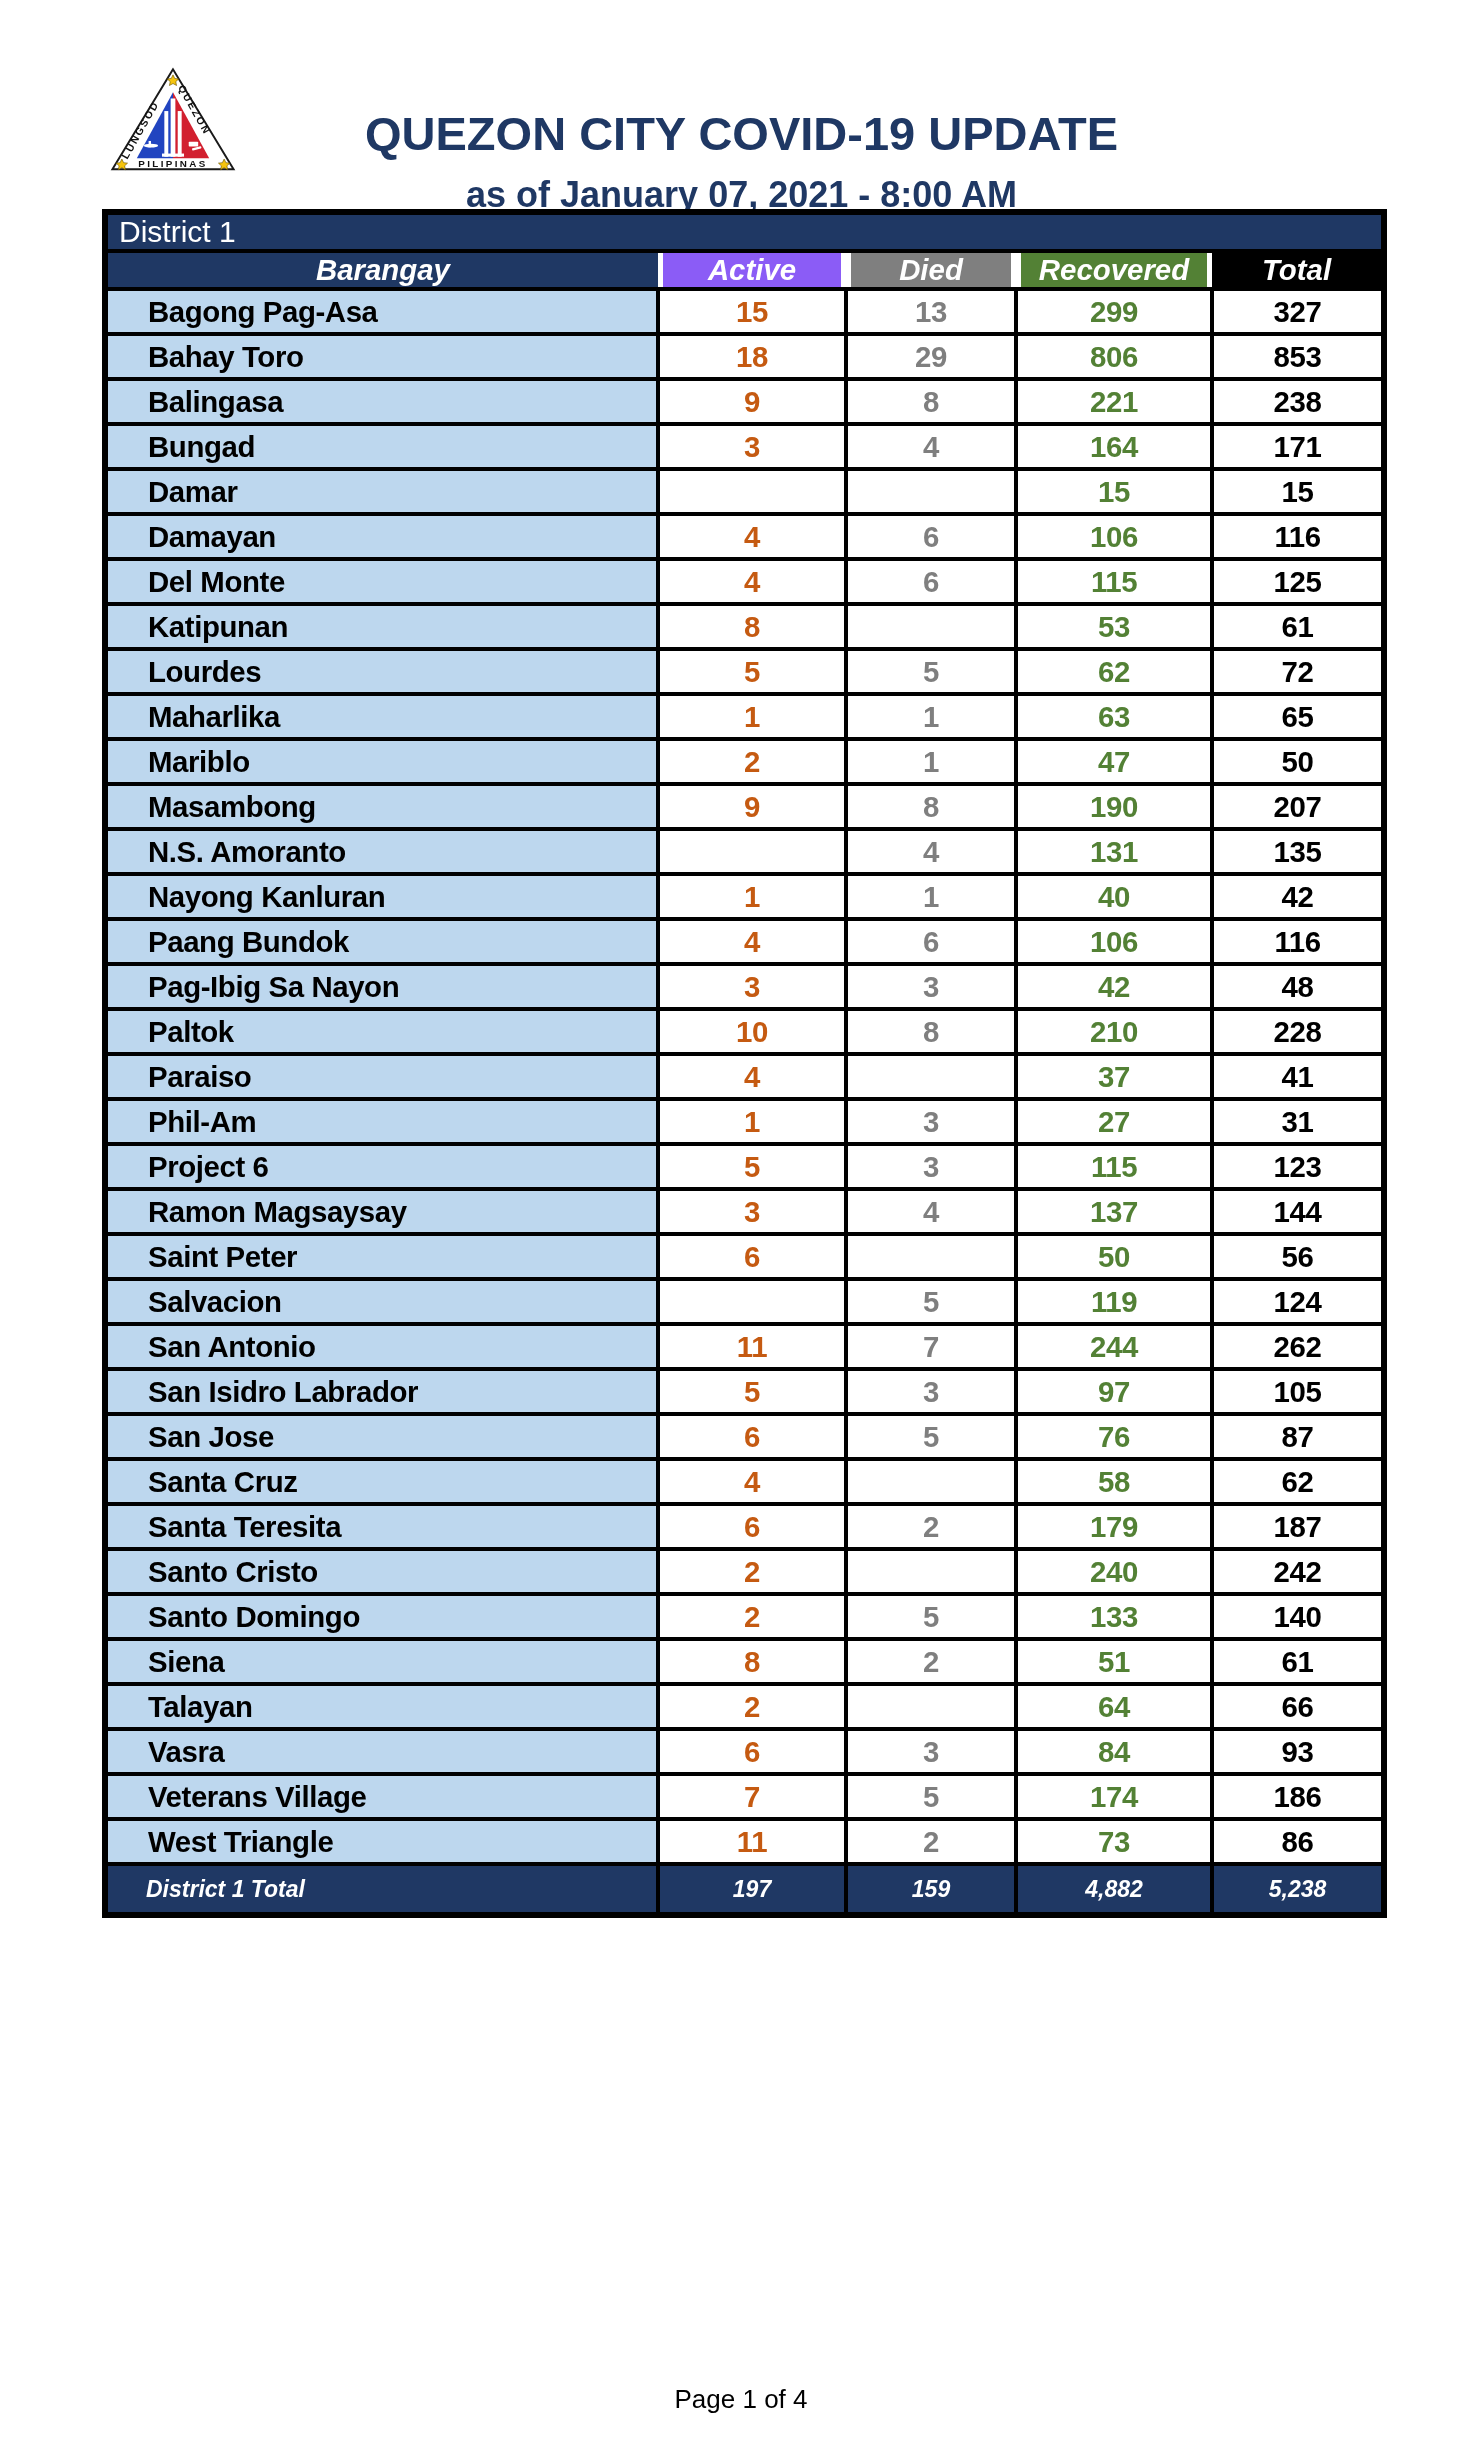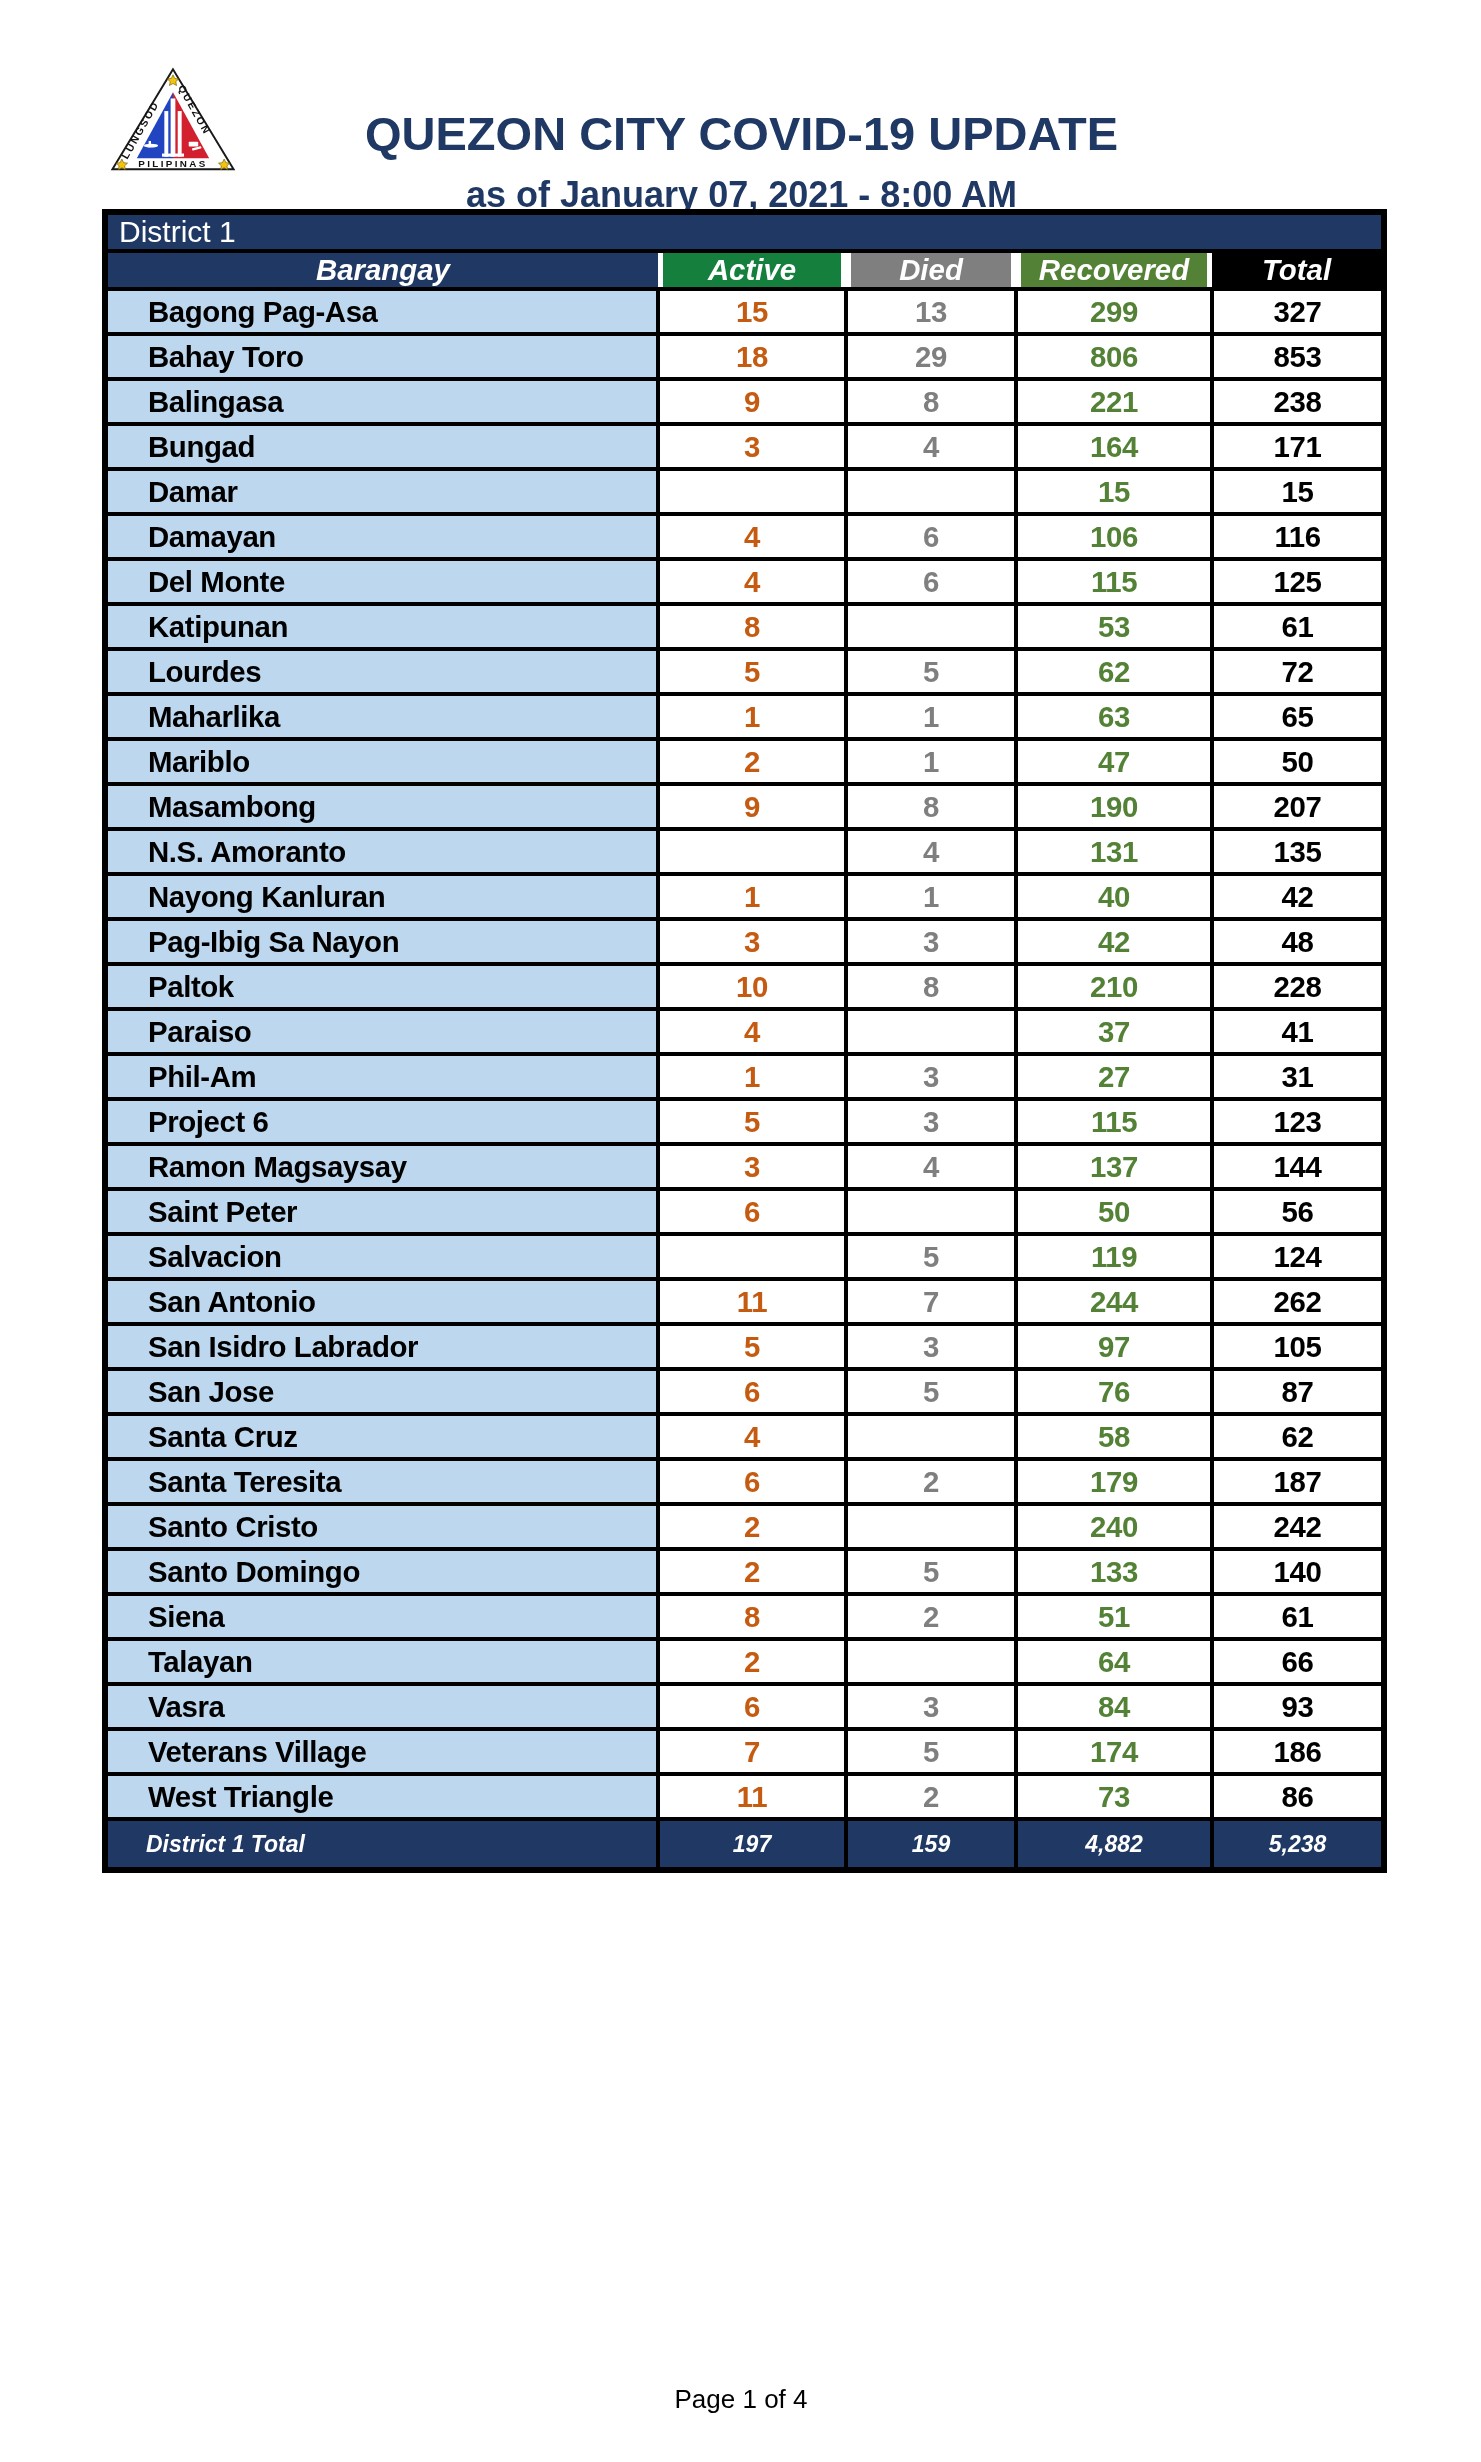--- a/index.html
+++ b/index.html
@@ -49,21 +49,21 @@
   }
   .head-row th.h-total {
     background: #000; color: #fff;
     font-size: 29.4px; font-weight: bold; font-style: italic; text-align: center;
   }
   .chip {
     height: 100%; margin: 0 4.8px;
     display: flex; align-items: center; justify-content: center;
     color: #fff; font-size: 29.4px; font-weight: bold; font-style: italic;
   }
-  .chip-active    { background: #15803d; }
+  .chip-active    { background: #8b5cf6; }
   .chip-died      { background: #7F7F7F; }
   .chip-recovered { background: #538135; }
 
   tbody tr { height: 45px; }
   tbody td {
     border: 4px solid #000;
     font-size: 29.4px; font-weight: bold;
     background: #fff; text-align: center;
     letter-spacing: -0.4px;
   }
@@ -267,20 +267,27 @@
     <td class="c-total">135</td>
   </tr>
         <tr class="data-row">
     <td class="c-barangay">Nayong Kanluran</td>
     <td class="c-active">1</td>
     <td class="c-died">1</td>
     <td class="c-recovered">40</td>
     <td class="c-total">42</td>
   </tr>
         <tr class="data-row">
+    <td class="c-barangay">Paang Bundok</td>
+    <td class="c-active">4</td>
+    <td class="c-died">6</td>
+    <td class="c-recovered">106</td>
+    <td class="c-total">116</td>
+  </tr>
+        <tr class="data-row">
     <td class="c-barangay">Pag-Ibig Sa Nayon</td>
     <td class="c-active">3</td>
     <td class="c-died">3</td>
     <td class="c-recovered">42</td>
     <td class="c-total">48</td>
   </tr>
         <tr class="data-row">
     <td class="c-barangay">Paltok</td>
     <td class="c-active">10</td>
     <td class="c-died">8</td>

